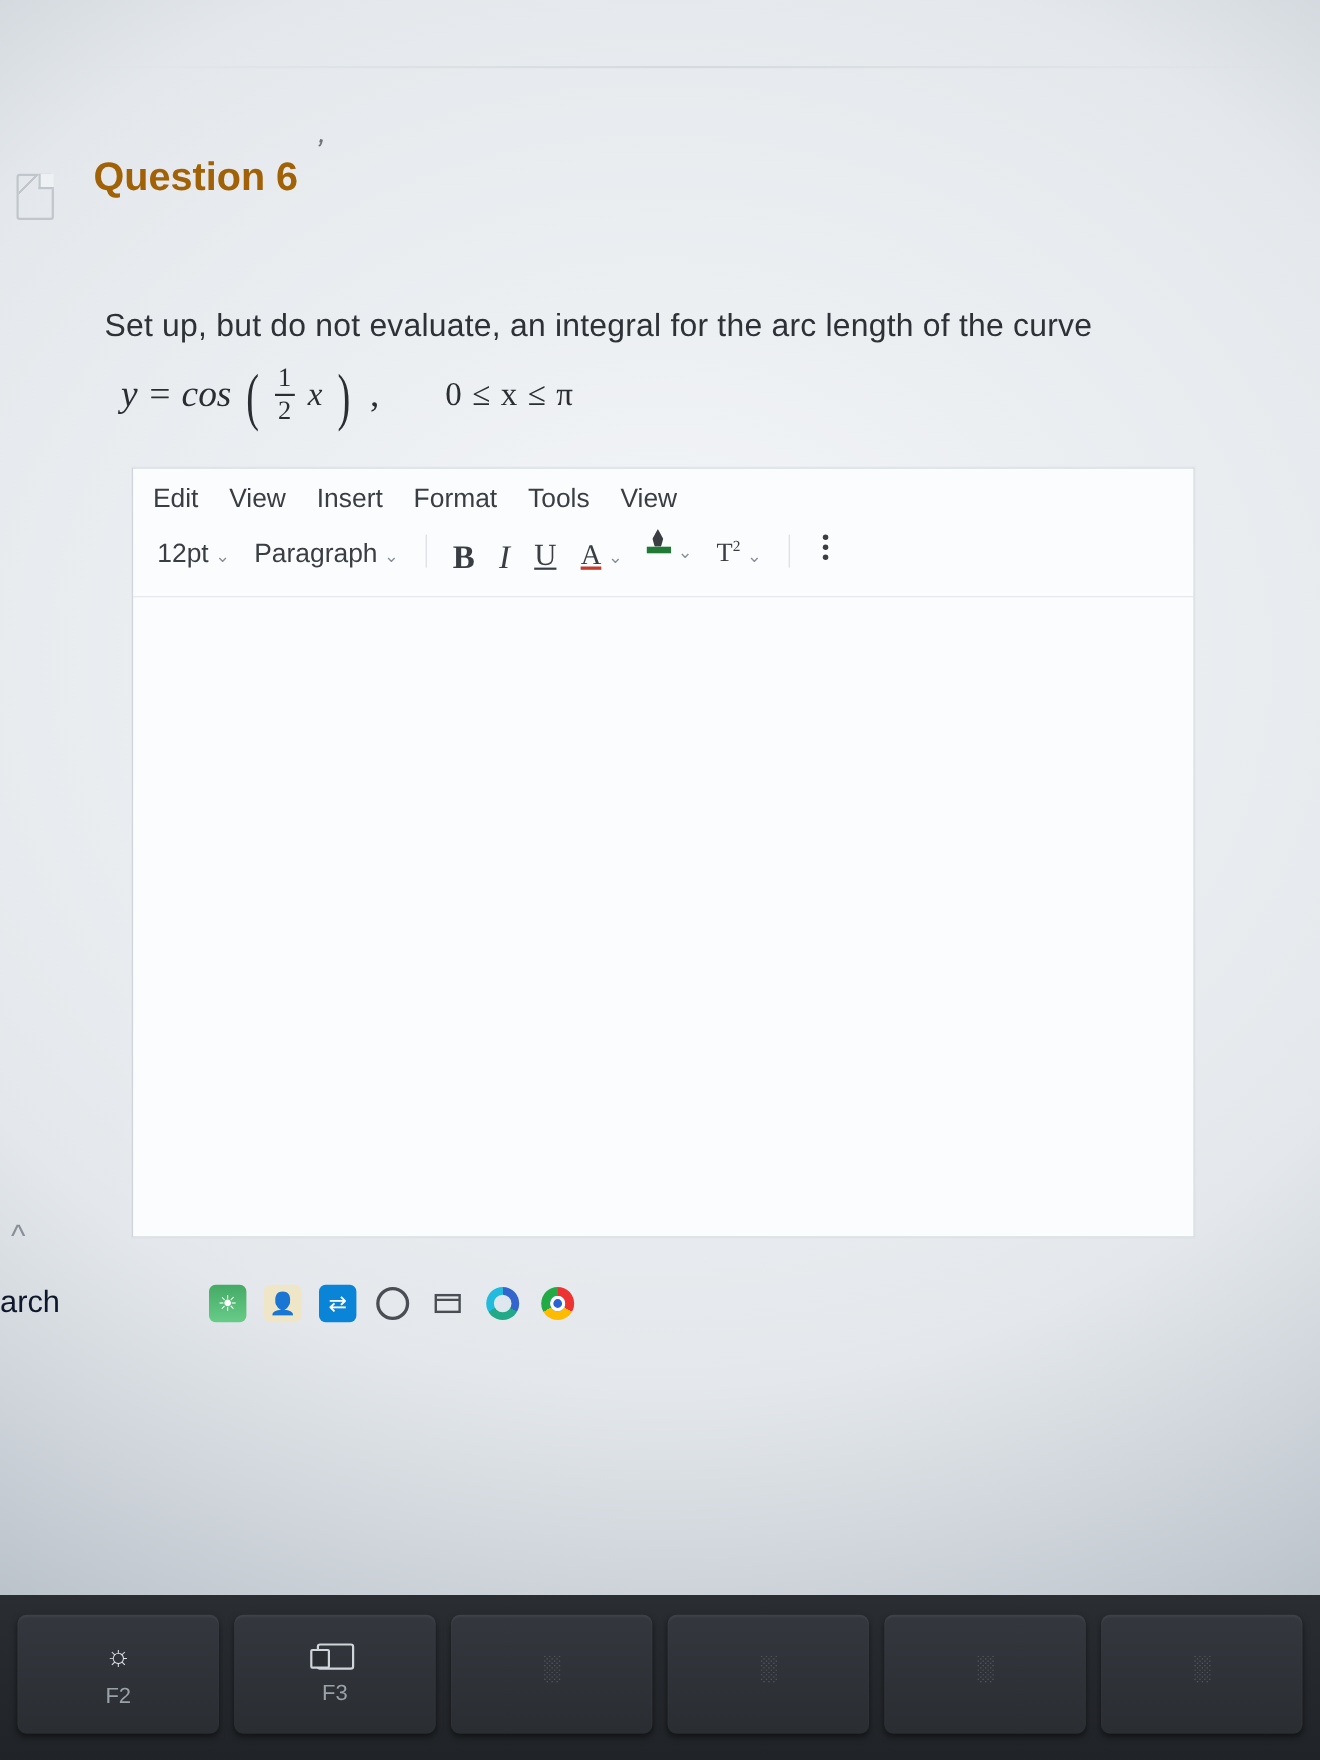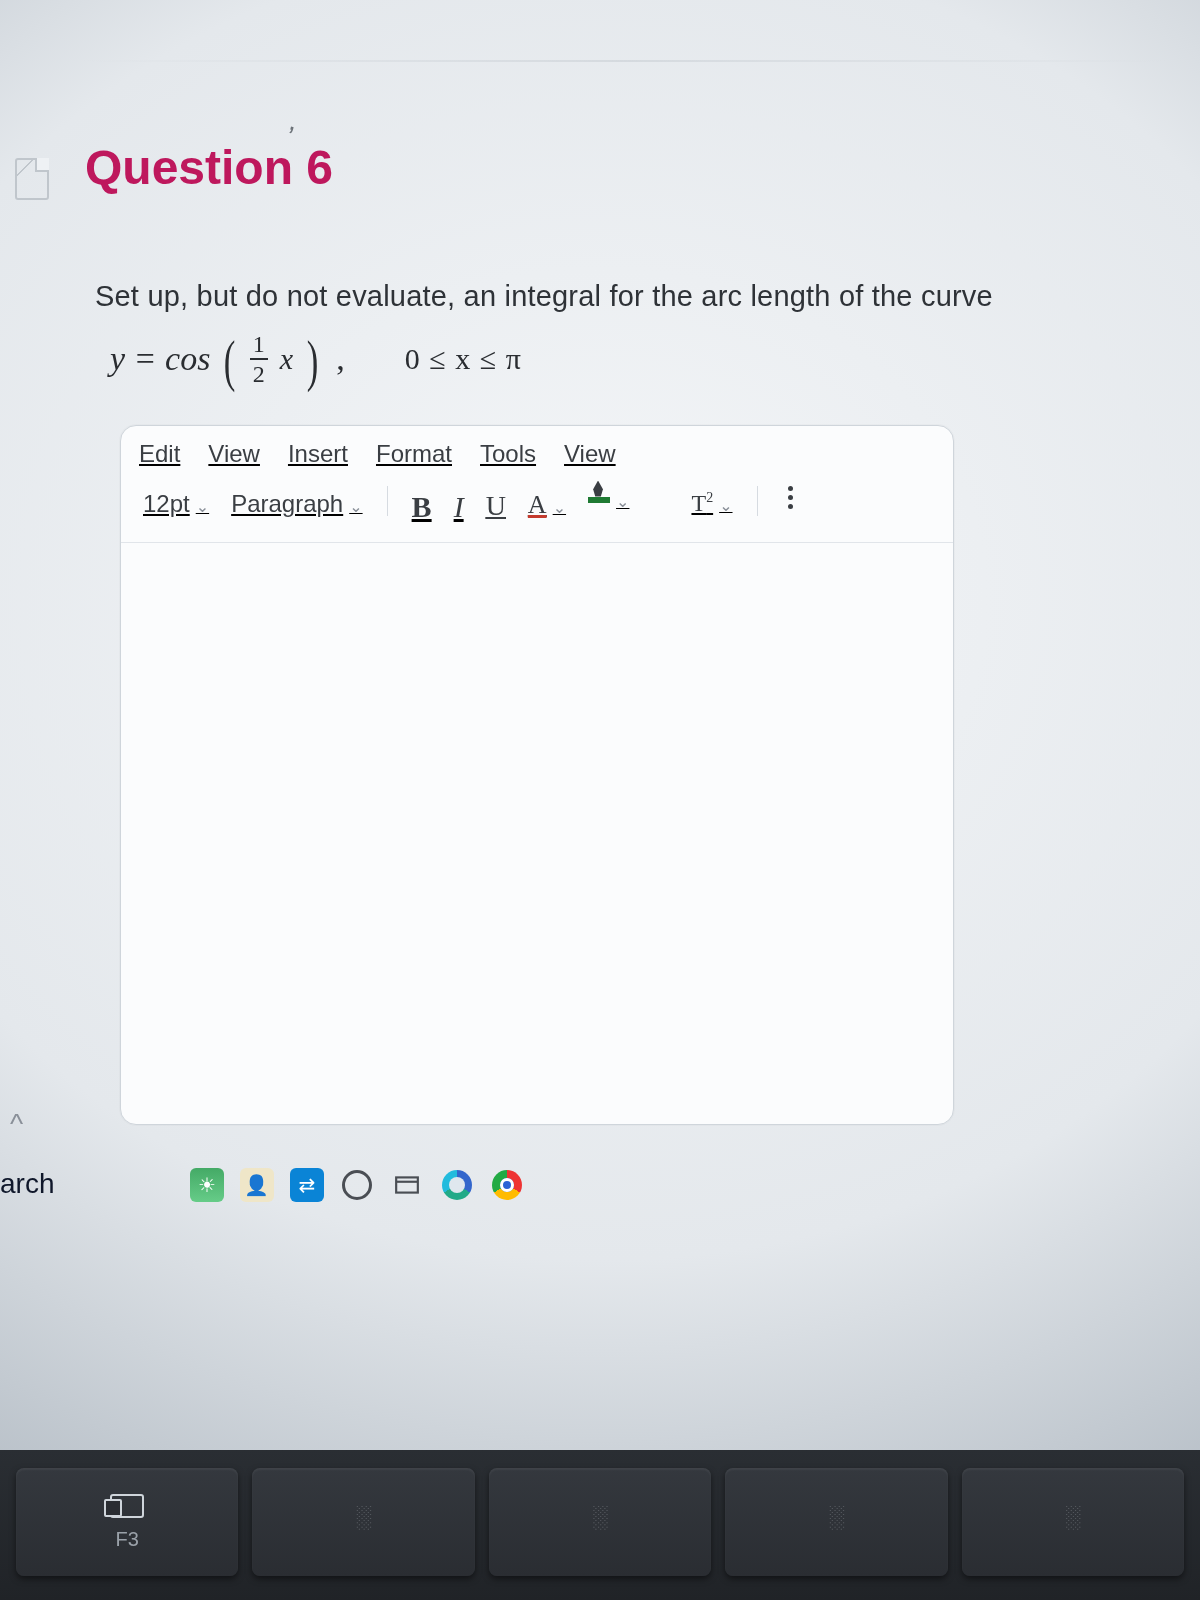--- a/index.html
+++ b/index.html
@@ -15,21 +15,21 @@
     border: 2px solid #c0c6cc; border-radius: 3px;
     background: linear-gradient(135deg, transparent 0 10px, #c0c6cc 10px 12px, transparent 12px);
   }
   .page-glyph::after {
     content:""; position:absolute; right:-2px; top:-2px; width:12px; height:12px;
     border-left:2px solid #c0c6cc; border-bottom:2px solid #c0c6cc; background:#eef1f4;
   }
 
   
   .question-header {
-    position: absolute; left: 85px; top: 140px; font-size: 48px; font-weight: 600; color: #be185d;
+    position: absolute; left: 85px; top: 140px; font-size: 36px; font-weight: 600; color: #a16207;
   }
   .hr { position:absolute; left:85px; top:210px; right:40px; height:1px; background:#b9c0c8; opacity:.0; }
 
   
   .prompt {
     position:absolute; left:95px; top:280px; font-size:29px; color:#2e3237; letter-spacing:.2px;
   }
 
   
   .eqrow {
@@ -39,45 +39,44 @@
   .paren { font-size:58px; line-height:0; position:relative; top:2px; font-style:normal; transform:scaleX(.6); }
   .frac { display:inline-flex; flex-direction:column; align-items:center; font-size:24px; line-height:1; font-style:normal; position:relative; top:0; }
   .frac .num { border-bottom:2px solid #2a2d31; padding:0 3px 2px; }
   .frac .den { padding-top:2px; }
   .afterfrac { font-style: italic; font-size:30px; margin-left:2px; }
   .comma { font-style:normal; margin:0 10px 0 4px; }
   .domain { font-style:normal; font-size:30px; letter-spacing:1px;margin-left:40px; }
 
   
   .editor {
-    position:absolute; left:120px; top:425px; width:834px; height:700px;
-    background:#fbfcfd; border:1px solid #cfd5db; border-radius:16px;
+    position:absolute; left:120px; top:425px; width:966px; height:700px;
+    background:#fbfcfd; border:1px solid #cfd5db; border-radius:0;
     box-shadow: 0 0 0 1px rgba(0,0,0,.02);
-    text-decoration: underline;
   }
   .menubar {
     display:flex; gap:28px; padding:14px 18px 10px; font-size:24px; color:#3a3e43;
   }
   .menubar span { cursor:default; }
   .toolbar {
     display:flex; align-items:flex-start; gap:6px; padding:8px 14px 14px; font-size:24px; color:#3a3e43;
     border-bottom:1px solid #e1e5ea;
   }
   .tb-btn { display:flex; align-items:center; gap:6px; padding:4px 8px; border-radius:4px; }
   .chev { font-size:16px; color:#8a9099; position:relative; top:2px; }
   .sep { width:1px; height:30px; background:#d6dbe1; margin:0 10px; }
   .bold { font-weight:700; font-family:"Times New Roman",serif; font-size:30px; }
   .ital { font-style:italic; font-family:"Times New Roman",serif; font-size:30px; }
   .uline { text-decoration: underline; font-family:"Times New Roman",serif; font-size:28px; }
   .textcolor { font-family:"Times New Roman",serif; font-size:26px; text-decoration: underline; text-decoration-color:#c43b2e; text-decoration-thickness:3px; }
   .highlight { display:inline-flex; align-items:center; }
   .hl-icon { width:22px; height:6px; background:#1f7a33; display:inline-block; position:relative; }
   .hl-icon::before { content:""; position:absolute; left:3px; bottom:6px; width:14px; height:16px;
     background:#3a3e43; clip-path: polygon(50% 0, 85% 55%, 70% 100%, 30% 100%, 15% 55%); }
-  .supers { font-family:"Times New Roman",serif; font-size:24px;margin-left:40px; }
+  .supers { font-family:"Times New Roman",serif; font-size:24px; }
   .supers sup { font-size:14px; }
   .kebab { display:flex; flex-direction:column; gap:4px; margin-left:14px; }
   .kebab i { width:5px; height:5px; background:#3a3e43; border-radius:50%; display:block; }
   .editor-body { padding:18px; min-height:560px; }
 
   
   .arch-frag { position:absolute; left:0; top:1168px; font-size:28px; color:#0f172a; }
   .caret-frag { position:absolute; left:10px; top:1108px; font-size:28px; color:#8a9099; }
 
   
@@ -208,20 +207,24 @@
   </div>
   <div class="ic">
       <div class="ic-edge"></div>
     </div>
   <div class="ic">
       <div class="ic-chrome"></div>
     </div>
 </div>
 
 <div class="kbrow">
+  <div class="key k-brightness">
+    <span class="top"></span>
+    <span class="lbl">F2</span>
+  </div>
   <div class="key k-switch">
     <span class="top"></span>
     <span class="lbl">F3</span>
   </div>
   <div class="key blankkey">
       <span class="top">░</span>
       <span class="lbl"></span>
     </div>
   <div class="key blankkey">
       <span class="top">░</span>

